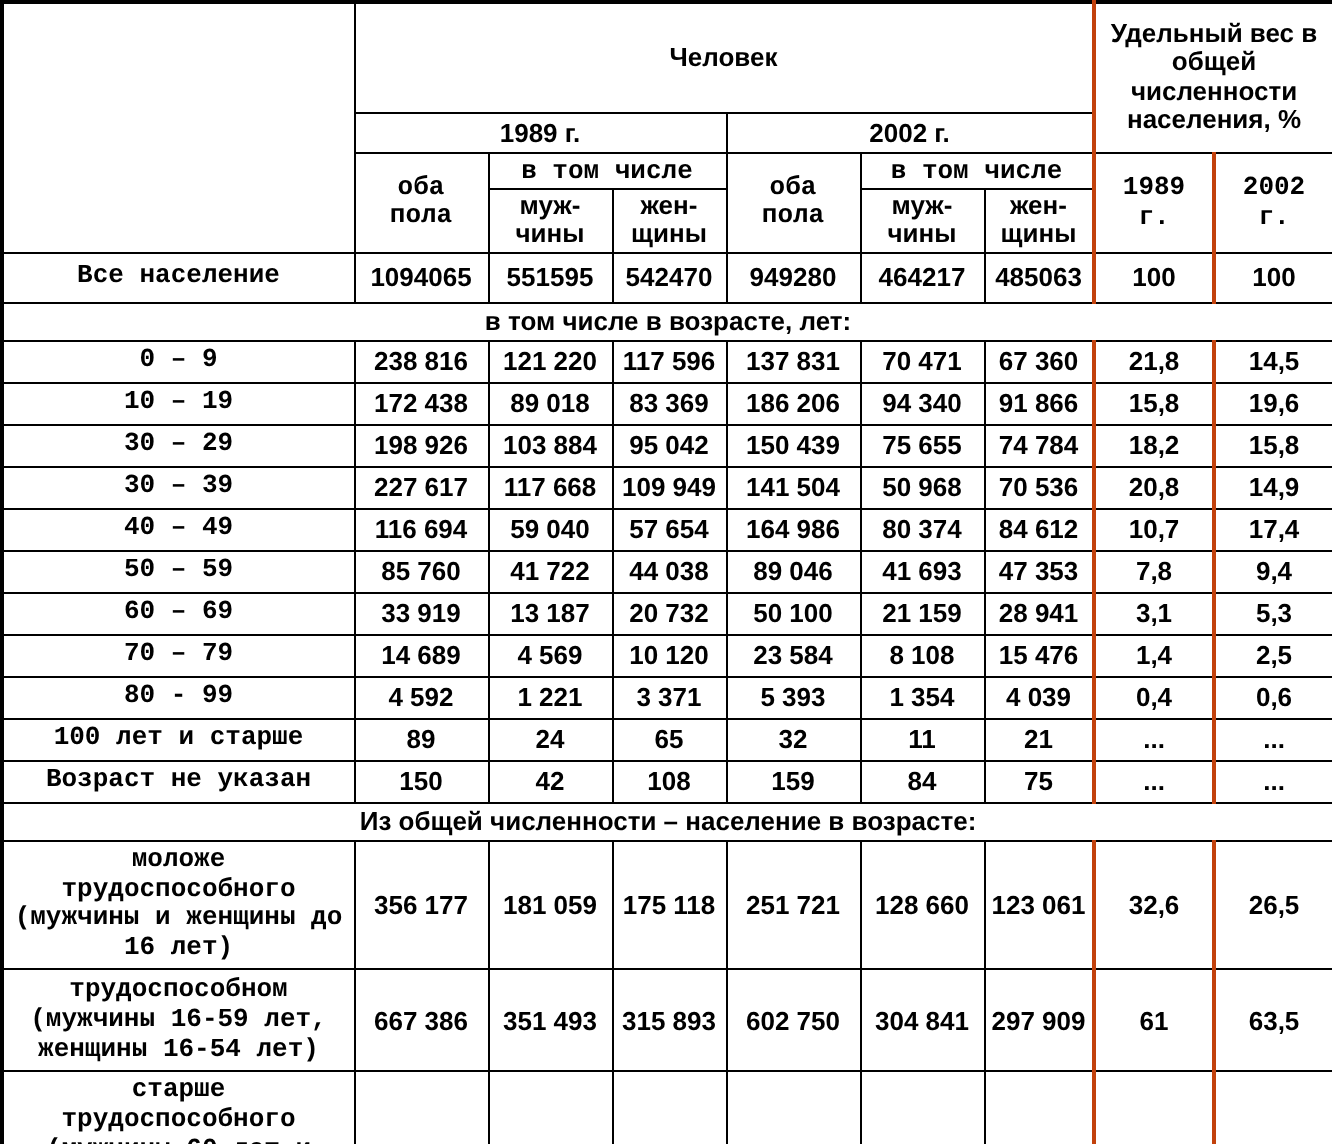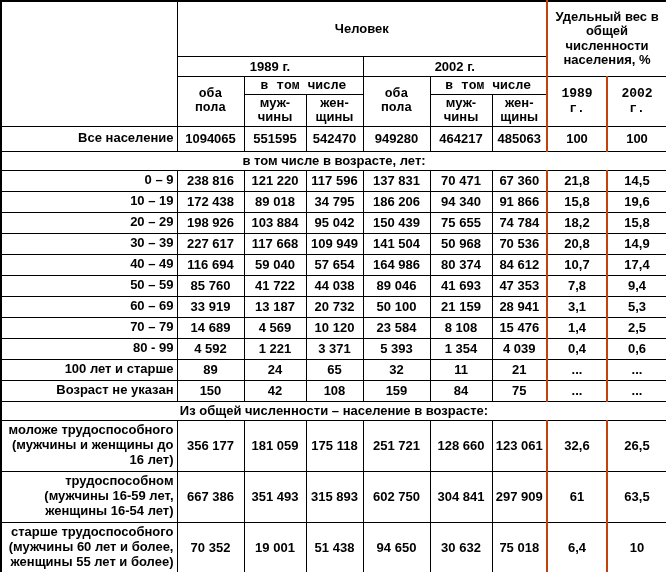--- a/index.html
+++ b/index.html
@@ -2,21 +2,21 @@
 <html><head>
 <meta charset="utf-8">
 <style>
   html,body{margin:0;padding:0;background:#fff;}
   .page{width:666px;height:572px;}
   table{width:666px;height:572px;border-collapse:collapse;table-layout:fixed;
         font-family:"Liberation Sans",sans-serif;font-weight:bold;font-size:13px;color:#000;
         border:2px solid #000;}
   td{border:1px solid #000;text-align:center;vertical-align:middle;padding:1px 2px;overflow:hidden;}
   .multiline{white-space:pre-line;line-height:1.12;}
-  .label-cell{text-align:right;padding:2px 3px;white-space:pre-line;line-height:1.15;}
+  .label-cell{text-align:center;padding:2px 3px;white-space:pre-line;line-height:1.15;font-family:Liberation Mono, monospace;}
   .thick-left{border-left:2px solid #c2410c;margin-top:22px;}
   .section-cell{text-align:center;}
   tr.h-a{height:55px;} tr.h-b{height:20px;} tr.h-c{height:18px;font-family:Liberation Mono, monospace;} tr.h-d{height:28px;margin-left:12px;}
   tbody tr{height:21px;}
   tr.row-first{height:25px;}
   tr.section-row{height:19px;margin-top:20px;}
   tr.row-tall{height:51px;}
 </style>
 </head>
 <body>
@@ -91,29 +91,29 @@
           <td class="num-cell">137 831</td>
           <td class="num-cell">70 471</td>
           <td class="num-cell">67 360</td>
           <td class="num-cell thick-left">21,8</td>
           <td class="num-cell thick-left">14,5</td>
         </tr>
         <tr>
           <td class="label-cell">10 – 19</td>
           <td class="num-cell">172 438</td>
           <td class="num-cell">89 018</td>
-          <td class="num-cell">34 795</td>
+          <td class="num-cell">83 369</td>
           <td class="num-cell">186 206</td>
           <td class="num-cell">94 340</td>
           <td class="num-cell">91 866</td>
           <td class="num-cell thick-left">15,8</td>
           <td class="num-cell thick-left">19,6</td>
         </tr>
         <tr>
-          <td class="label-cell">20 – 29</td>
+          <td class="label-cell">30 – 29</td>
           <td class="num-cell">198 926</td>
           <td class="num-cell">103 884</td>
           <td class="num-cell">95 042</td>
           <td class="num-cell">150 439</td>
           <td class="num-cell">75 655</td>
           <td class="num-cell">74 784</td>
           <td class="num-cell thick-left">18,2</td>
           <td class="num-cell thick-left">15,8</td>
         </tr>
         <tr>

